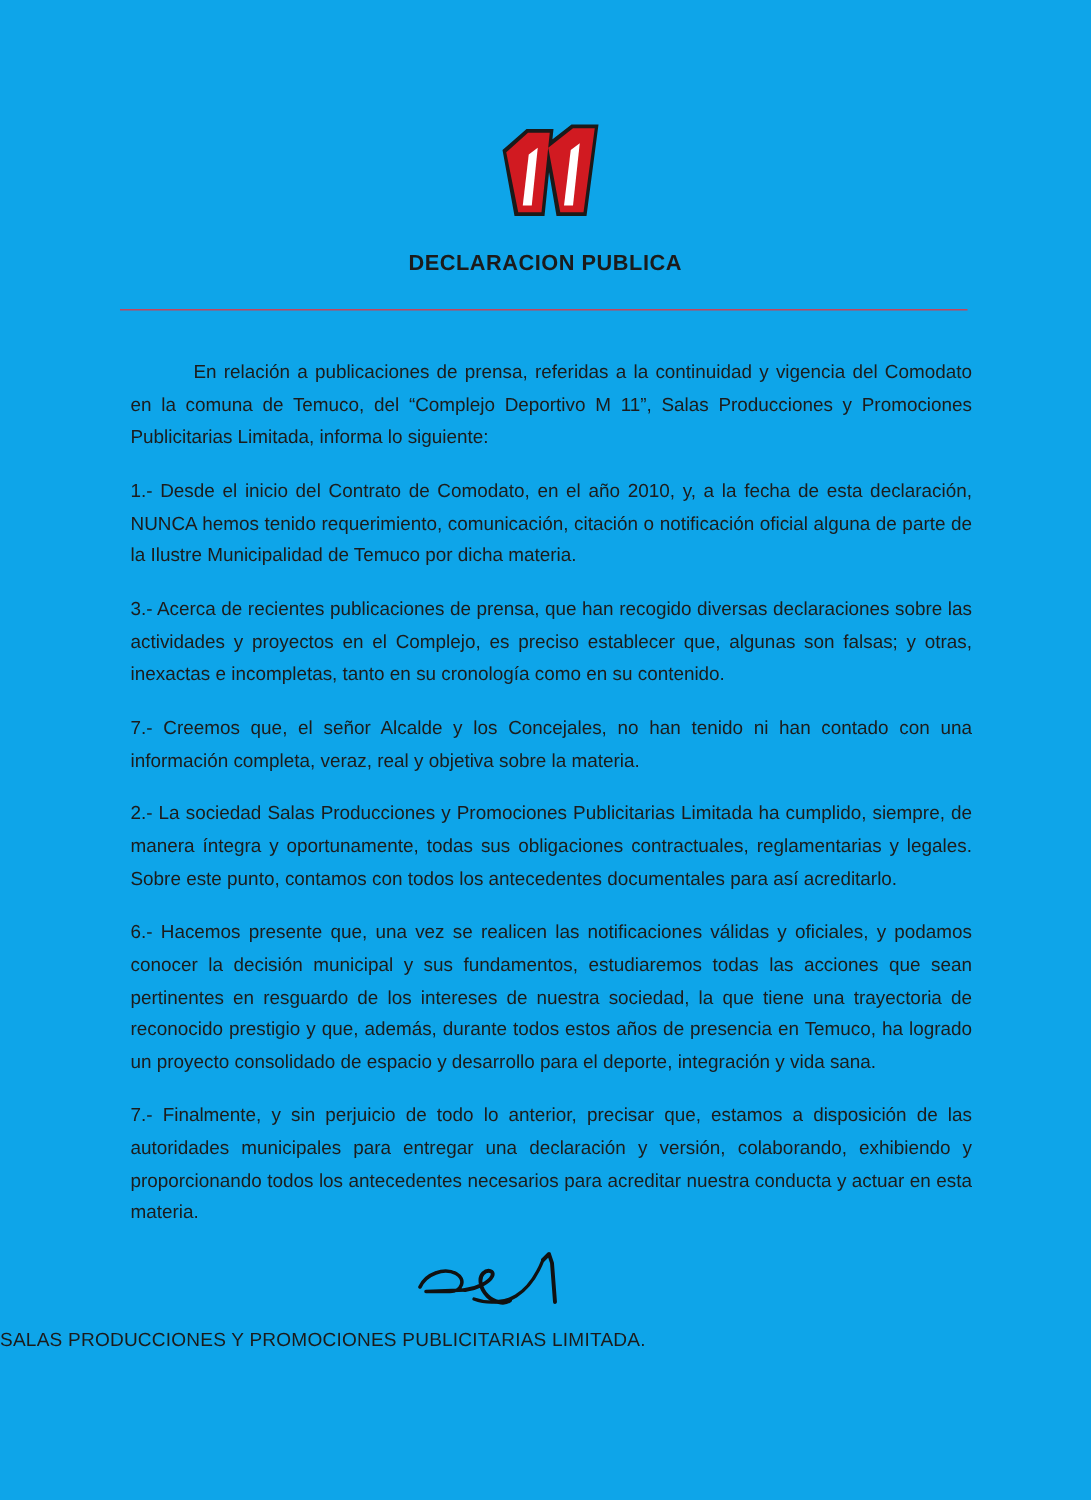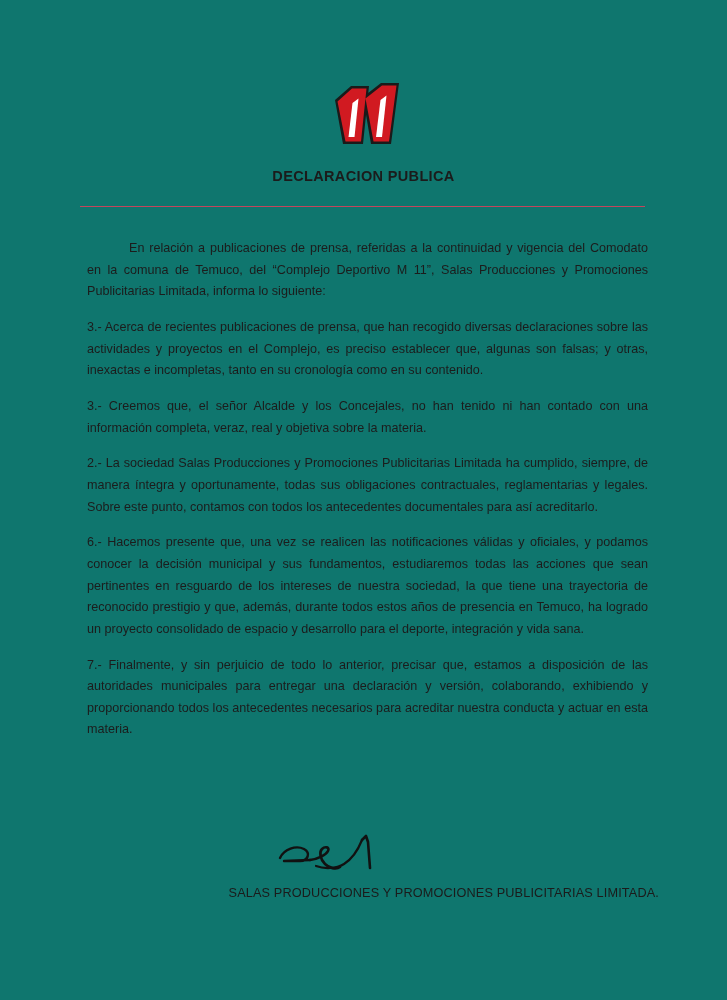--- a/index.html
+++ b/index.html
@@ -13,21 +13,21 @@
     background: #ffffff;
     font-family: "Liberation Sans", sans-serif;
     color: #1a1a1a;
     overflow: hidden;
   }
 
   .page {
     position: relative;
     width: 727px;
     height: 1000px;
-    background: #0f766e;
+    background: #0ea5e9;
     box-sizing: border-box;
   }
 
   
   .header {
     padding-top: 78px;
     text-align: center;
   }
 
   .logo-wrap {
@@ -96,21 +96,21 @@
     color: #1c1c1c;
     text-align: left;
   }
 
   
   .signature-block {
     position: absolute;
     left: 0;
     top: 828px;
     width: 659px;
-    text-align: right;
+    text-align: left;
   }
 
   .signature-wrap {
     height: 52px;
     display: flex;
     justify-content: center;
     align-items: flex-start;
   }
 
   .signature-mark {
@@ -149,24 +149,25 @@
 
     <div class="doc-title">DECLARACION PUBLICA</div>
   </div>
 
   <hr class="divider">
 
   <div class="body-copy">
 
     <p class="para intro">En relación a publicaciones de prensa, referidas a la continuidad y vigencia del Comodato en la comuna de Temuco, del “Complejo Deportivo M 11”, Salas Producciones y Promociones Publicitarias Limitada, informa lo siguiente:</p>
 
+    <p class="para">1.- Desde el inicio del Contrato de Comodato, en el año 2010, y, a la fecha de esta declaración, NUNCA hemos tenido requerimiento, comunicación, citación o notificación oficial alguna de parte de la Ilustre Municipalidad de Temuco por dicha materia.</p>
 
     <p class="para">3.- Acerca de recientes publicaciones de prensa, que han recogido diversas declaraciones sobre las actividades y proyectos en el Complejo, es preciso establecer que, algunas son falsas; y otras, inexactas e incompletas, tanto en su cronología como en su contenido.</p>
 
-    <p class="para">3.- Creemos que, el señor Alcalde y los Concejales, no han tenido ni han contado con una información completa, veraz, real y objetiva sobre la materia.</p>
+    <p class="para">7.- Creemos que, el señor Alcalde y los Concejales, no han tenido ni han contado con una información completa, veraz, real y objetiva sobre la materia.</p>
 
 
     <p class="para">2.- La sociedad Salas Producciones y Promociones Publicitarias Limitada ha cumplido, siempre, de manera íntegra y oportunamente, todas sus obligaciones contractuales, reglamentarias y legales. Sobre este punto, contamos con todos los antecedentes documentales para así acreditarlo.</p>
 
     <p class="para">6.- Hacemos presente que, una vez se realicen las notificaciones válidas y oficiales, y podamos conocer la decisión municipal y sus fundamentos, estudiaremos todas las acciones que sean pertinentes en resguardo de los intereses de nuestra sociedad, la que tiene una trayectoria de reconocido prestigio y que, además, durante todos estos años de presencia en Temuco, ha logrado un proyecto consolidado de espacio y desarrollo para el deporte, integración y vida sana.</p>
 
     <p class="para last-item">7.- Finalmente, y sin perjuicio de todo lo anterior, precisar que, estamos a disposición de las autoridades municipales para entregar una declaración y versión, colaborando, exhibiendo y proporcionando todos los antecedentes necesarios para acreditar nuestra conducta y actuar en esta materia.</p>
 
   </div>
 

